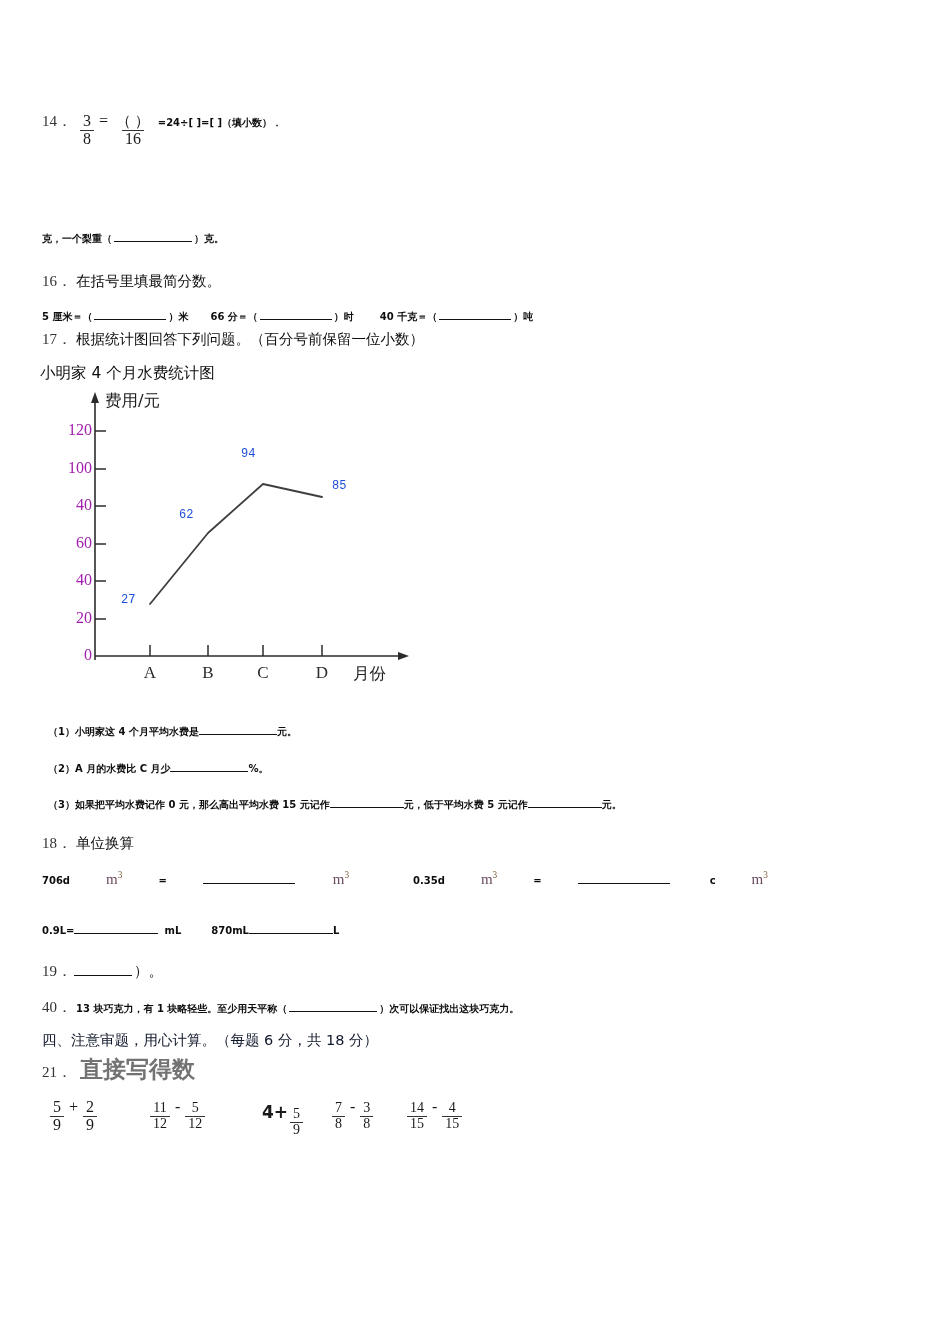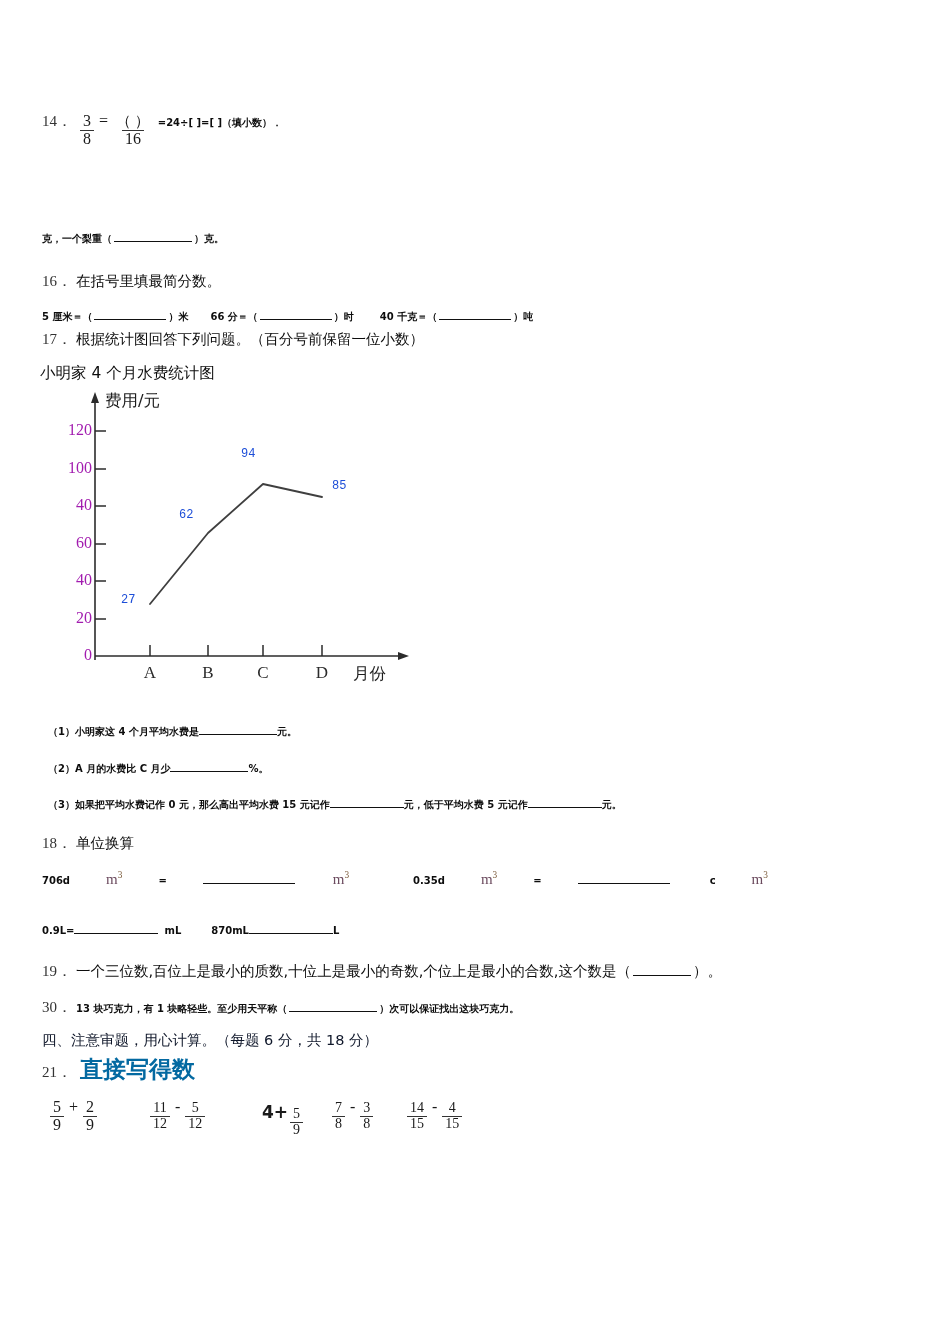--- a/index.html
+++ b/index.html
@@ -123,21 +123,21 @@
     color: #6b4a5e;
     font-family: "Liberation Serif", serif;
     font-weight: normal;
     font-size: 15px;
   }
   .cube-unit .sup3 { color: #7a5a3a; }
   .bigtitle {
     font-family: "DejaVu Sans", "Liberation Sans", sans-serif;
     font-size: 23px;
     font-weight: bold;
-    color: #0369a1;
+    color: #737373;
   }
   .sec-head {
     font-family: "DejaVu Sans", "Liberation Sans", sans-serif;
     font-size: 14.5px;
     color: #0f172a;
   }
 </style>
 </head>
 <body>
 
@@ -285,27 +285,26 @@
     <span class="body-text">0.9L=</span>
     <span class="blank" style="width:84px;"></span>
     <span class="body-text" style="margin-left:6px;">mL</span>
     <span class="body-text" style="margin-left:30px;">870mL</span>
     <span class="blank" style="width:84px;"></span>
     <span class="body-text">L</span>
   </div>
 
   <div class="row" style="left:42px; top:962px;">
     <span class="qnum">19．</span>
-    <span class="body-text-reg" style="margin-left:4px;">一个三位数,百位上是最小的质数,十位上是最小的奇数,个位上是最小的合数,这个数是（</span>
     <span class="blank" style="width:58px; margin:0 2px;"></span>
     <span class="body-text-reg">）。</span>
   </div>
 
   <div class="row" style="left:42px; top:998px;">
-    <span class="qnum">30．</span>
+    <span class="qnum">40．</span>
     <span class="body-text" style="margin-left:4px;">13 块巧克力，有 1 块略轻些。至少用天平称（</span>
     <span class="blank" style="width:88px; margin:0 2px;"></span>
     <span class="body-text">）次可以保证找出这块巧克力。</span>
   </div>
 
   <div class="row" style="left:42px; top:1031px;">
     <span class="sec-head">四、注意审题，用心计算。（每题 6 分，共 18 分）</span>
   </div>
 
   <div class="row" style="left:42px; top:1054px;">

